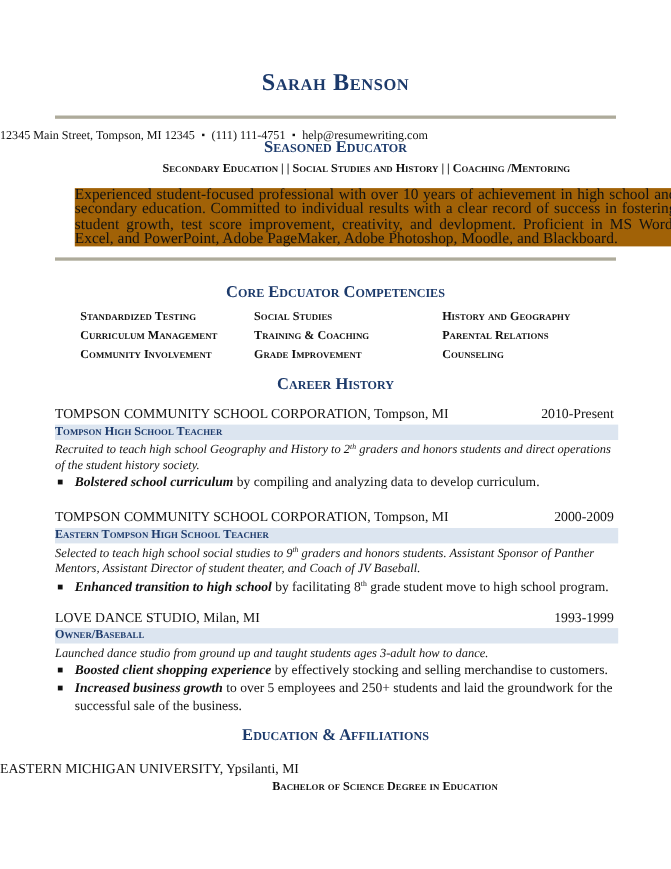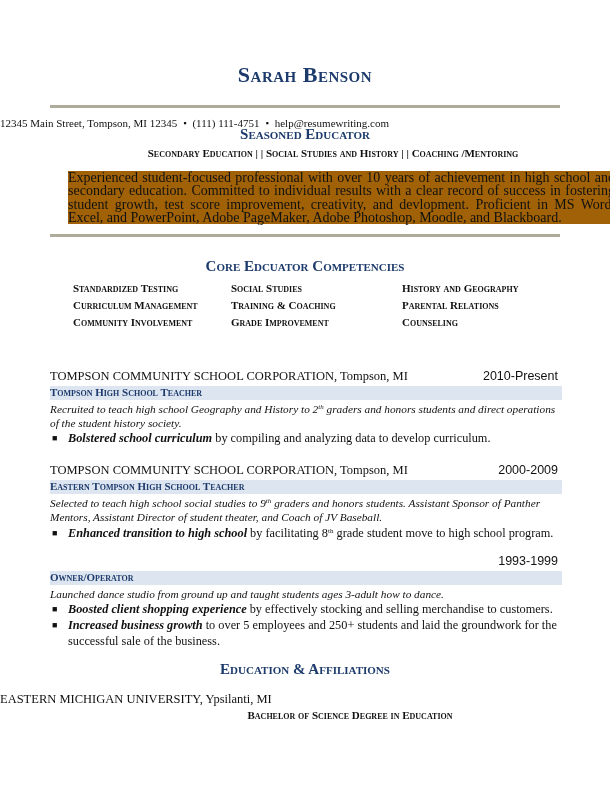--- a/index.html
+++ b/index.html
@@ -54,21 +54,21 @@
     .comp-item {
       position: absolute; font-family: "Liberation Serif", serif; font-weight: bold;
       font-size: 11px; font-variant: small-caps; color: #111; white-space: nowrap; text-align: right;
     }
 
     .job-employer {
       position: absolute; left: 50px; font-family: "Liberation Serif", serif;
       font-size: 12.5px; color: #111; white-space: nowrap;
     }
     .job-dates {
-      position: absolute; right: 52px; font-family: Liberation Sans, sans-serif;
+      position: absolute; right: 52px; font-family: Liberation Serif, serif;
       font-size: 12.5px; color: #111; white-space: nowrap; text-align: right; margin-left: 14px;
     }
     .job-title-band {
       position: absolute; left: 50px; width: 512px; height: 14px; background: #dce5f0;
     }
     .job-title {
       position: absolute; left: 50px; font-family: "Liberation Serif", serif; font-weight: bold;
       font-size: 11px; font-variant: small-caps; color: #1c3a6b; white-space: nowrap;
     }
     .job-desc {
@@ -123,20 +123,21 @@
   <div class="comp-item" style="left:73px; top:316px;">Community Involvement</div>
 
   <div class="comp-item" style="left:231px; top:282px;">Social Studies</div>
   <div class="comp-item" style="left:231px; top:299px;">Training &amp; Coaching</div>
   <div class="comp-item" style="left:231px; top:316px;">Grade Improvement</div>
 
   <div class="comp-item" style="left:402px; top:282px;">History and Geography</div>
   <div class="comp-item" style="left:402px; top:299px;">Parental Relations</div>
   <div class="comp-item" style="left:402px; top:316px;">Counseling</div>
 
+  <div class="section-title" style="top:342px;">Career History</div>
 
   <div class="job-employer" style="top:369px;">TOMPSON COMMUNITY SCHOOL CORPORATION, Tompson, MI</div>
   <div class="job-dates" style="top:369px;">2010-Present</div>
   <div class="job-title-band" style="top:386px;"></div>
   <div class="job-title" style="top:386px;">Tompson High School Teacher</div>
   <div class="job-desc" style="top:402px;"><span>Recruited to teach high school Geography and History to 2</span><sup>th</sup><span> graders and honors students and direct operations of the student history society.</span></div>
   <div class="bullet" style="top:431px;">
     <span class="mark">■</span>
     <span class="bullet-text"><span class="lead">Bolstered school curriculum</span><span> by compiling and analyzing data to develop curriculum.</span></span>
   </div>
@@ -144,23 +145,24 @@
   <div class="job-employer" style="top:463px;">TOMPSON COMMUNITY SCHOOL CORPORATION, Tompson, MI</div>
   <div class="job-dates" style="top:463px;">2000-2009</div>
   <div class="job-title-band" style="top:480px;"></div>
   <div class="job-title" style="top:480px;">Eastern Tompson High School Teacher</div>
   <div class="job-desc" style="top:496px;"><span>Selected to teach high school social studies to 9</span><sup>th</sup><span> graders and honors students.  Assistant Sponsor of Panther Mentors, Assistant Director of student theater, and Coach of JV Baseball.</span></div>
   <div class="bullet" style="top:526px;">
     <span class="mark">■</span>
     <span class="bullet-text"><span class="lead">Enhanced transition to high school</span><span> by facilitating 8</span><sup>th</sup><span> grade student move to high school program.</span></span>
   </div>
 
+  <div class="job-employer" style="top:554px;">LOVE DANCE STUDIO, Milan, MI</div>
   <div class="job-dates" style="top:554px;">1993-1999</div>
   <div class="job-title-band" style="top:571px;"></div>
-  <div class="job-title" style="top:571px;">Owner/Operator</div>
+  <div class="job-title" style="top:571px;">Owner/Baseball</div>
   <div class="job-desc" style="top:587px;"><span>Launched dance studio from ground up and taught students ages 3-adult how to dance.</span></div>
   <div class="bullet" style="top:602px;">
     <span class="mark">■</span>
     <span class="bullet-text"><span class="lead">Boosted client shopping experience</span><span> by effectively stocking and selling merchandise to customers.</span></span>
   </div>
   <div class="bullet" style="top:618px;">
     <span class="mark">■</span>
     <span class="bullet-text"><span class="lead">Increased business growth</span><span> to over 5 employees and 250+ students and laid the groundwork for the successful sale of the business.</span></span>
   </div>
 

